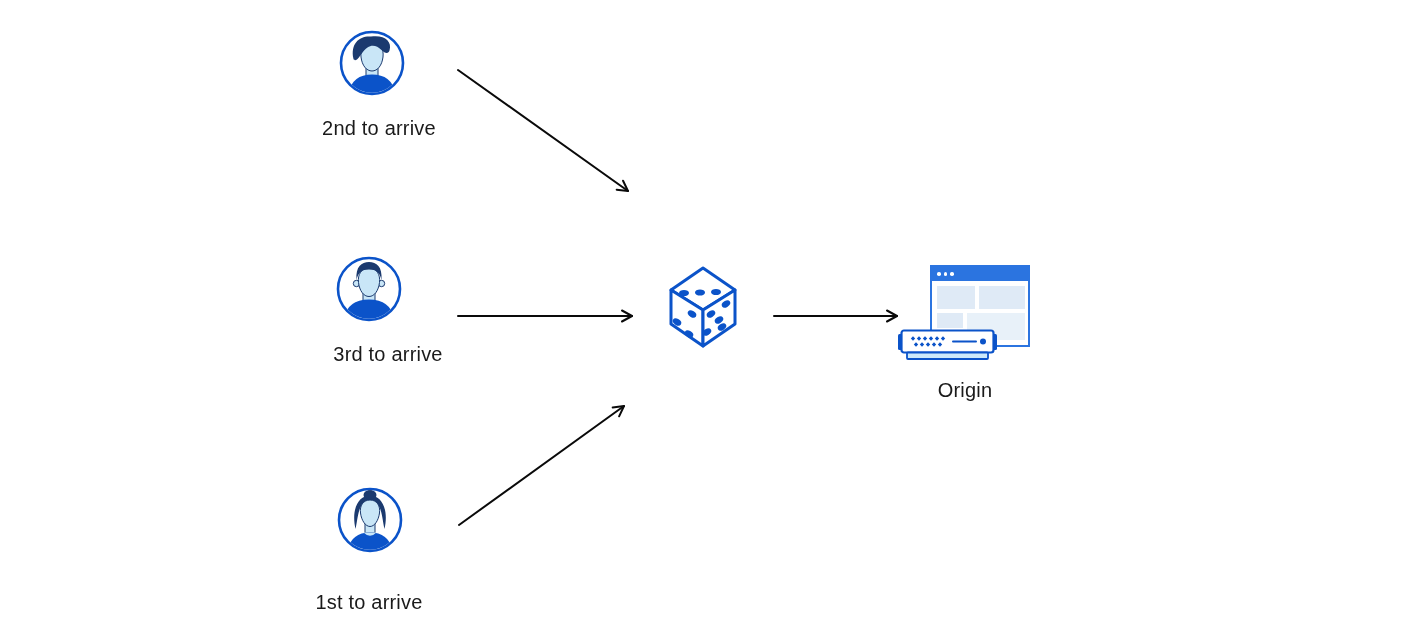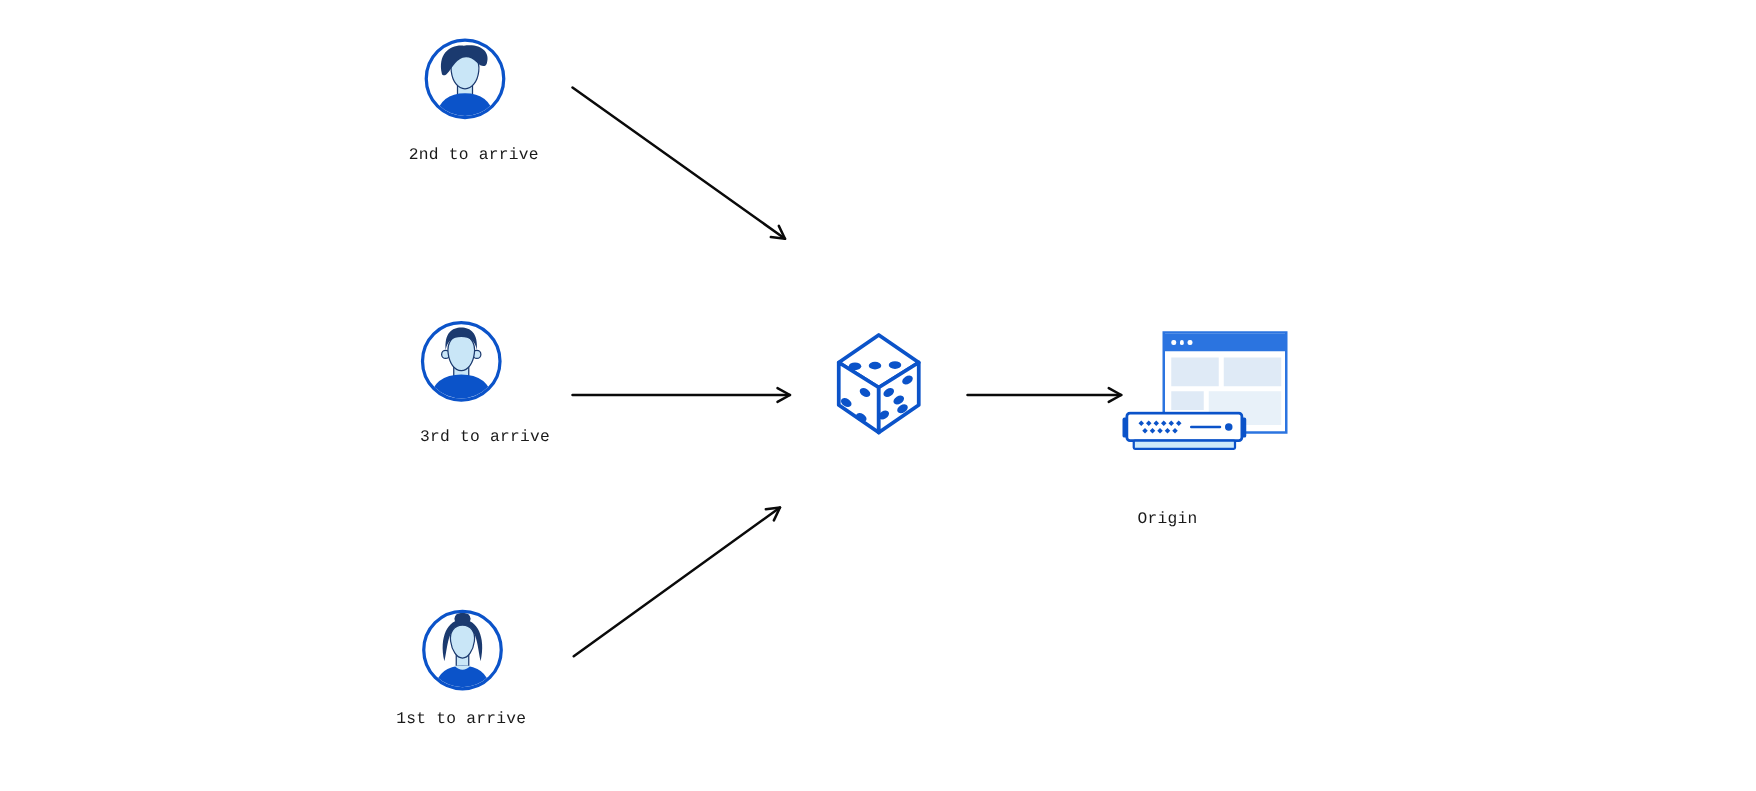--- a/index.html
+++ b/index.html
@@ -12,21 +12,21 @@
     --titlebar-blue:#2b74e0;
     --server-accent:#cdeafa;
     --arrow-black:#0a0a0a;
     --text:#1a1a1a;
   }
   html,body{margin:0;padding:0;background:var(--background);}
   body{font-family:"Liberation Sans", sans-serif;}
   #canvas{position:relative;width:1405px;height:633px;background:var(--background);overflow:hidden;}
 
   .abs{position:absolute;}
-  .node-label{position:absolute;width:140px;text-align:center;font-size:13px;line-height:1.2;color:var(--text);letter-spacing:.2px;font-family:Liberation Mono, monospace;}
+  .node-label{position:absolute;width:140px;text-align:center;font-size:20px;line-height:1.2;color:var(--text);letter-spacing:.2px;}
   .avatar{position:absolute;width:66px;height:66px;}
 
   
   .ring{fill:#ffffff;stroke:var(--primary-blue);stroke-width:2.6px;}
   .fb{fill:var(--primary-blue);}
   .fnavy{fill:var(--navy);}
   .skin{fill:var(--light-blue);}
   .sk-line{stroke:var(--navy);stroke-width:1px;}
   .dice-face{fill:#ffffff;stroke:var(--primary-blue);stroke-width:3px;stroke-linejoin:round;}
   .pip{fill:var(--primary-blue);}
@@ -108,21 +108,21 @@
     <g clip-path="url(#clipC)">
       <path class="fnavy" d="M18.5,42 C14,22 21.5,8.5 33,8.5 C44.5,8.5 52,22 47.5,42 C45.5,33 45,24 42,19.5 C37.5,15 28.5,15 24,19.5 C21,24 20.5,33 18.5,42 Z"></path>
       <ellipse class="fnavy" cx="33" cy="8" rx="6.5" ry="5"></ellipse>
       <circle class="fnavy" cx="33" cy="3" r="2.2"></circle>
       <rect class="skin sk-line" x="28" y="33" width="10" height="13"></rect>
       <path class="fb" d="M10,66 Q13,45.5 33,45.5 Q53,45.5 56,66 Z"></path>
       <path class="skin" d="M26.5,45.5 Q33,52 39.5,45.5 Z"></path>
       <path class="skin sk-line" d="M33,13 C40,13 43.5,19 42.5,26 C41.5,33.5 37.5,39.5 33,39.5 C28.5,39.5 24.5,33.5 23.5,26 C22.5,19 26,13 33,13 Z"></path>
     </g>
   </svg>
-  <div class="node-label" style="left:299px;top:567px;">1st to arrive</div>
+  <div class="node-label" style="left:299px;top:590px;">1st to arrive</div>
 
   <svg class="abs" style="left:668px;top:266px;" width="70" height="82" viewBox="0 0 70 82">
     <path class="dice-face" d="M35,2 L67,24 L35,44 L3,24 Z"></path>
     <path class="dice-face" d="M3,24 L35,44 L35,80 L3,58 Z"></path>
     <path class="dice-face" d="M35,44 L67,24 L67,58 L35,80 Z"></path>
 
     <ellipse class="pip" cx="16" cy="27" rx="5" ry="3.1"></ellipse>
     <ellipse class="pip" cx="32" cy="26.5" rx="5" ry="3.1"></ellipse>
     <ellipse class="pip" cx="48" cy="26" rx="5" ry="3.1"></ellipse>
 
@@ -164,15 +164,15 @@
       <path d="M19,13.3 L21.2,15.5 L19,17.7 L16.8,15.5 Z"></path>
       <path d="M25,13.3 L27.2,15.5 L25,17.7 L22.8,15.5 Z"></path>
       <path d="M31,13.3 L33.2,15.5 L31,17.7 L28.8,15.5 Z"></path>
       <path d="M37,13.3 L39.2,15.5 L37,17.7 L34.8,15.5 Z"></path>
       <path d="M43,13.3 L45.2,15.5 L43,17.7 L40.8,15.5 Z"></path>
     </g>
     <line class="srv-line" x1="56" y1="12.5" x2="79" y2="12.5"></line>
     <circle class="fb" cx="86" cy="12.5" r="3"></circle>
   </svg>
 
-  <div class="node-label" style="left:864px;top:378px;width:140px;margin-top:29px;">Origin</div>
+  <div class="node-label" style="left:895px;top:378px;width:140px;">Origin</div>
 
 </div>
 
 </body></html>

